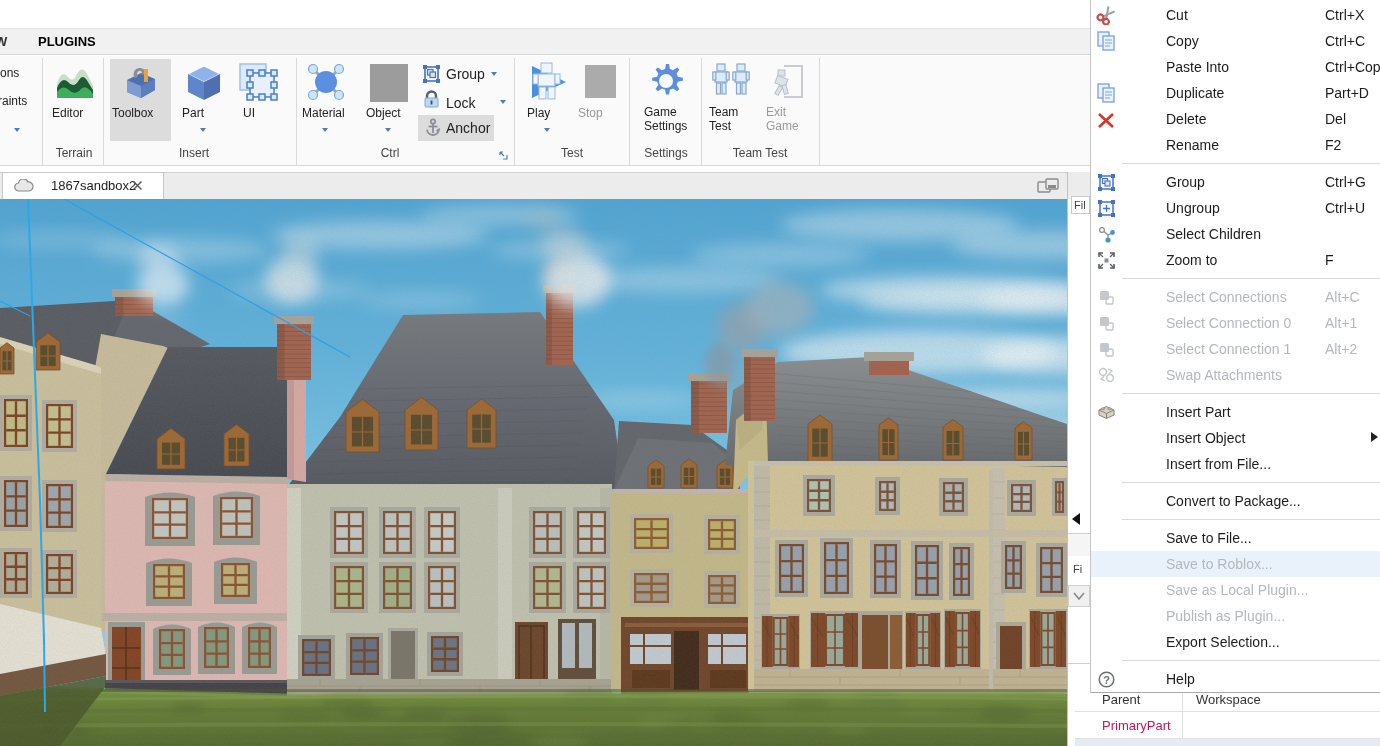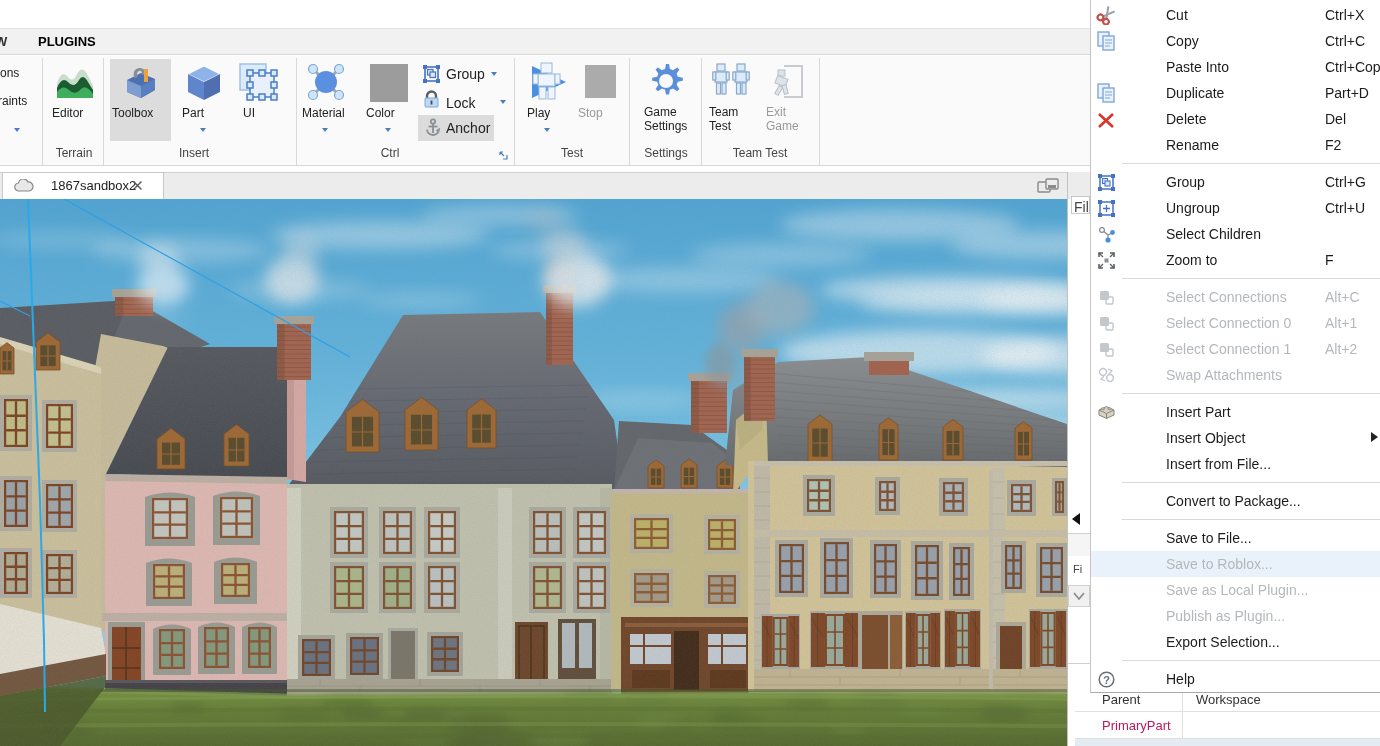--- a/index.html
+++ b/index.html
@@ -90,21 +90,21 @@
 <g fill="#cfe4f6" stroke="#7aa8d8" stroke-width="1.2">
 <circle cx="7" cy="6" r="4.5"></circle>
       <circle cx="33" cy="6" r="4.5"></circle>
       <circle cx="7" cy="32" r="4.5"></circle>
       <circle cx="33" cy="32" r="4.5"></circle>
 </g>
 </svg>
 <div class="ribbon-label" style="left:302px;top:106px;width:48px">Material</div>
 <div class="daro" style="left:322px;top:128px"></div>
 <div class="abs" style="left:370px;top:64px;width:38px;height:38px;background:#9c9c9c"></div>
-<div class="ribbon-label" style="left:366px;top:106px;width:46px">Color</div>
+<div class="ribbon-label" style="left:366px;top:106px;width:46px">Object</div>
 <div class="daro" style="left:385px;top:128px"></div>
 <div class="group-label" style="left:368px;top:146px;width:44px">Ctrl</div>
 
 
 <svg class="abs" style="left:423px;top:64px" width="17" height="20" viewBox="0 0 17 20">
 <rect x="2" y="3" width="13" height="14" fill="none" stroke="#4472c4" stroke-width="1.6"></rect>
 <rect x="4.5" y="5.5" width="5.5" height="5.5" fill="#dce8f8" stroke="#4472c4" stroke-width="1.2"></rect>
 <rect x="7" y="8" width="5.5" height="5.5" fill="#dce8f8" stroke="#4472c4" stroke-width="1.2"></rect>
 <g fill="#4472c4">
       <rect x="0" y="1" width="4" height="4"></rect>
@@ -675,21 +675,21 @@
     <path d="M28,199 L40,500 L44,640 L45,712" stroke="#2aa9e8" stroke-width="2" fill="none"></path>
     <path d="M64,199 L350,357" stroke="#2e9fe6" stroke-width="1.2" fill="none"></path>
     <path d="M0,301 L30,316" stroke="#2e9fe6" stroke-width="1.2" fill="none"></path>
   </svg>
 
 
 <div class="abs" style="left:1067px;top:172px;width:313px;height:27px;background:#ececec"></div>
 <div class="abs" style="left:1068px;top:199px;width:322px;height:547px;background:#fff"></div>
 <div class="abs" style="left:1067px;top:172px;width:1px;height:574px;background:#c0c0c0"></div>
 <div class="abs" style="left:1071px;top:196px;width:19px;height:18px;background:#fff;border:1px solid #c8c8c8"></div>
-<div class="abs" style="left:1074px;top:199px;font-size:14px;color:#444">Fil</div>
+<div class="abs" style="left:1074px;top:199px;font-size:11px;color:#444">Fil</div>
 <div class="abs" style="left:1072px;top:513px;width:0;height:0;border-top:6px solid transparent;border-bottom:6px solid transparent;border-right:8px solid #111"></div>
 <div class="abs" style="left:1068px;top:533px;width:22px;height:1px;background:#d0d0d0"></div>
 <div class="abs" style="left:1068px;top:534px;width:22px;height:22px;background:#f5f5f5"></div>
 <div class="abs" style="left:1073px;top:563px;font-size:11px;color:#444">Fi</div>
 <div class="abs" style="left:1068px;top:585px;width:22px;height:22px;background:#f0f0f0;border:1px solid #d0d0d0"></div>
 <svg class="abs" style="left:1072px;top:591px" width="14" height="10" viewBox="0 0 14 10">
     <path d="M2,2 L7,8 L12,2" stroke="#888" stroke-width="1.6" fill="none"></path>
   </svg>
 <div class="abs" style="left:1068px;top:663px;width:22px;height:1px;background:#d0d0d0"></div>
 

